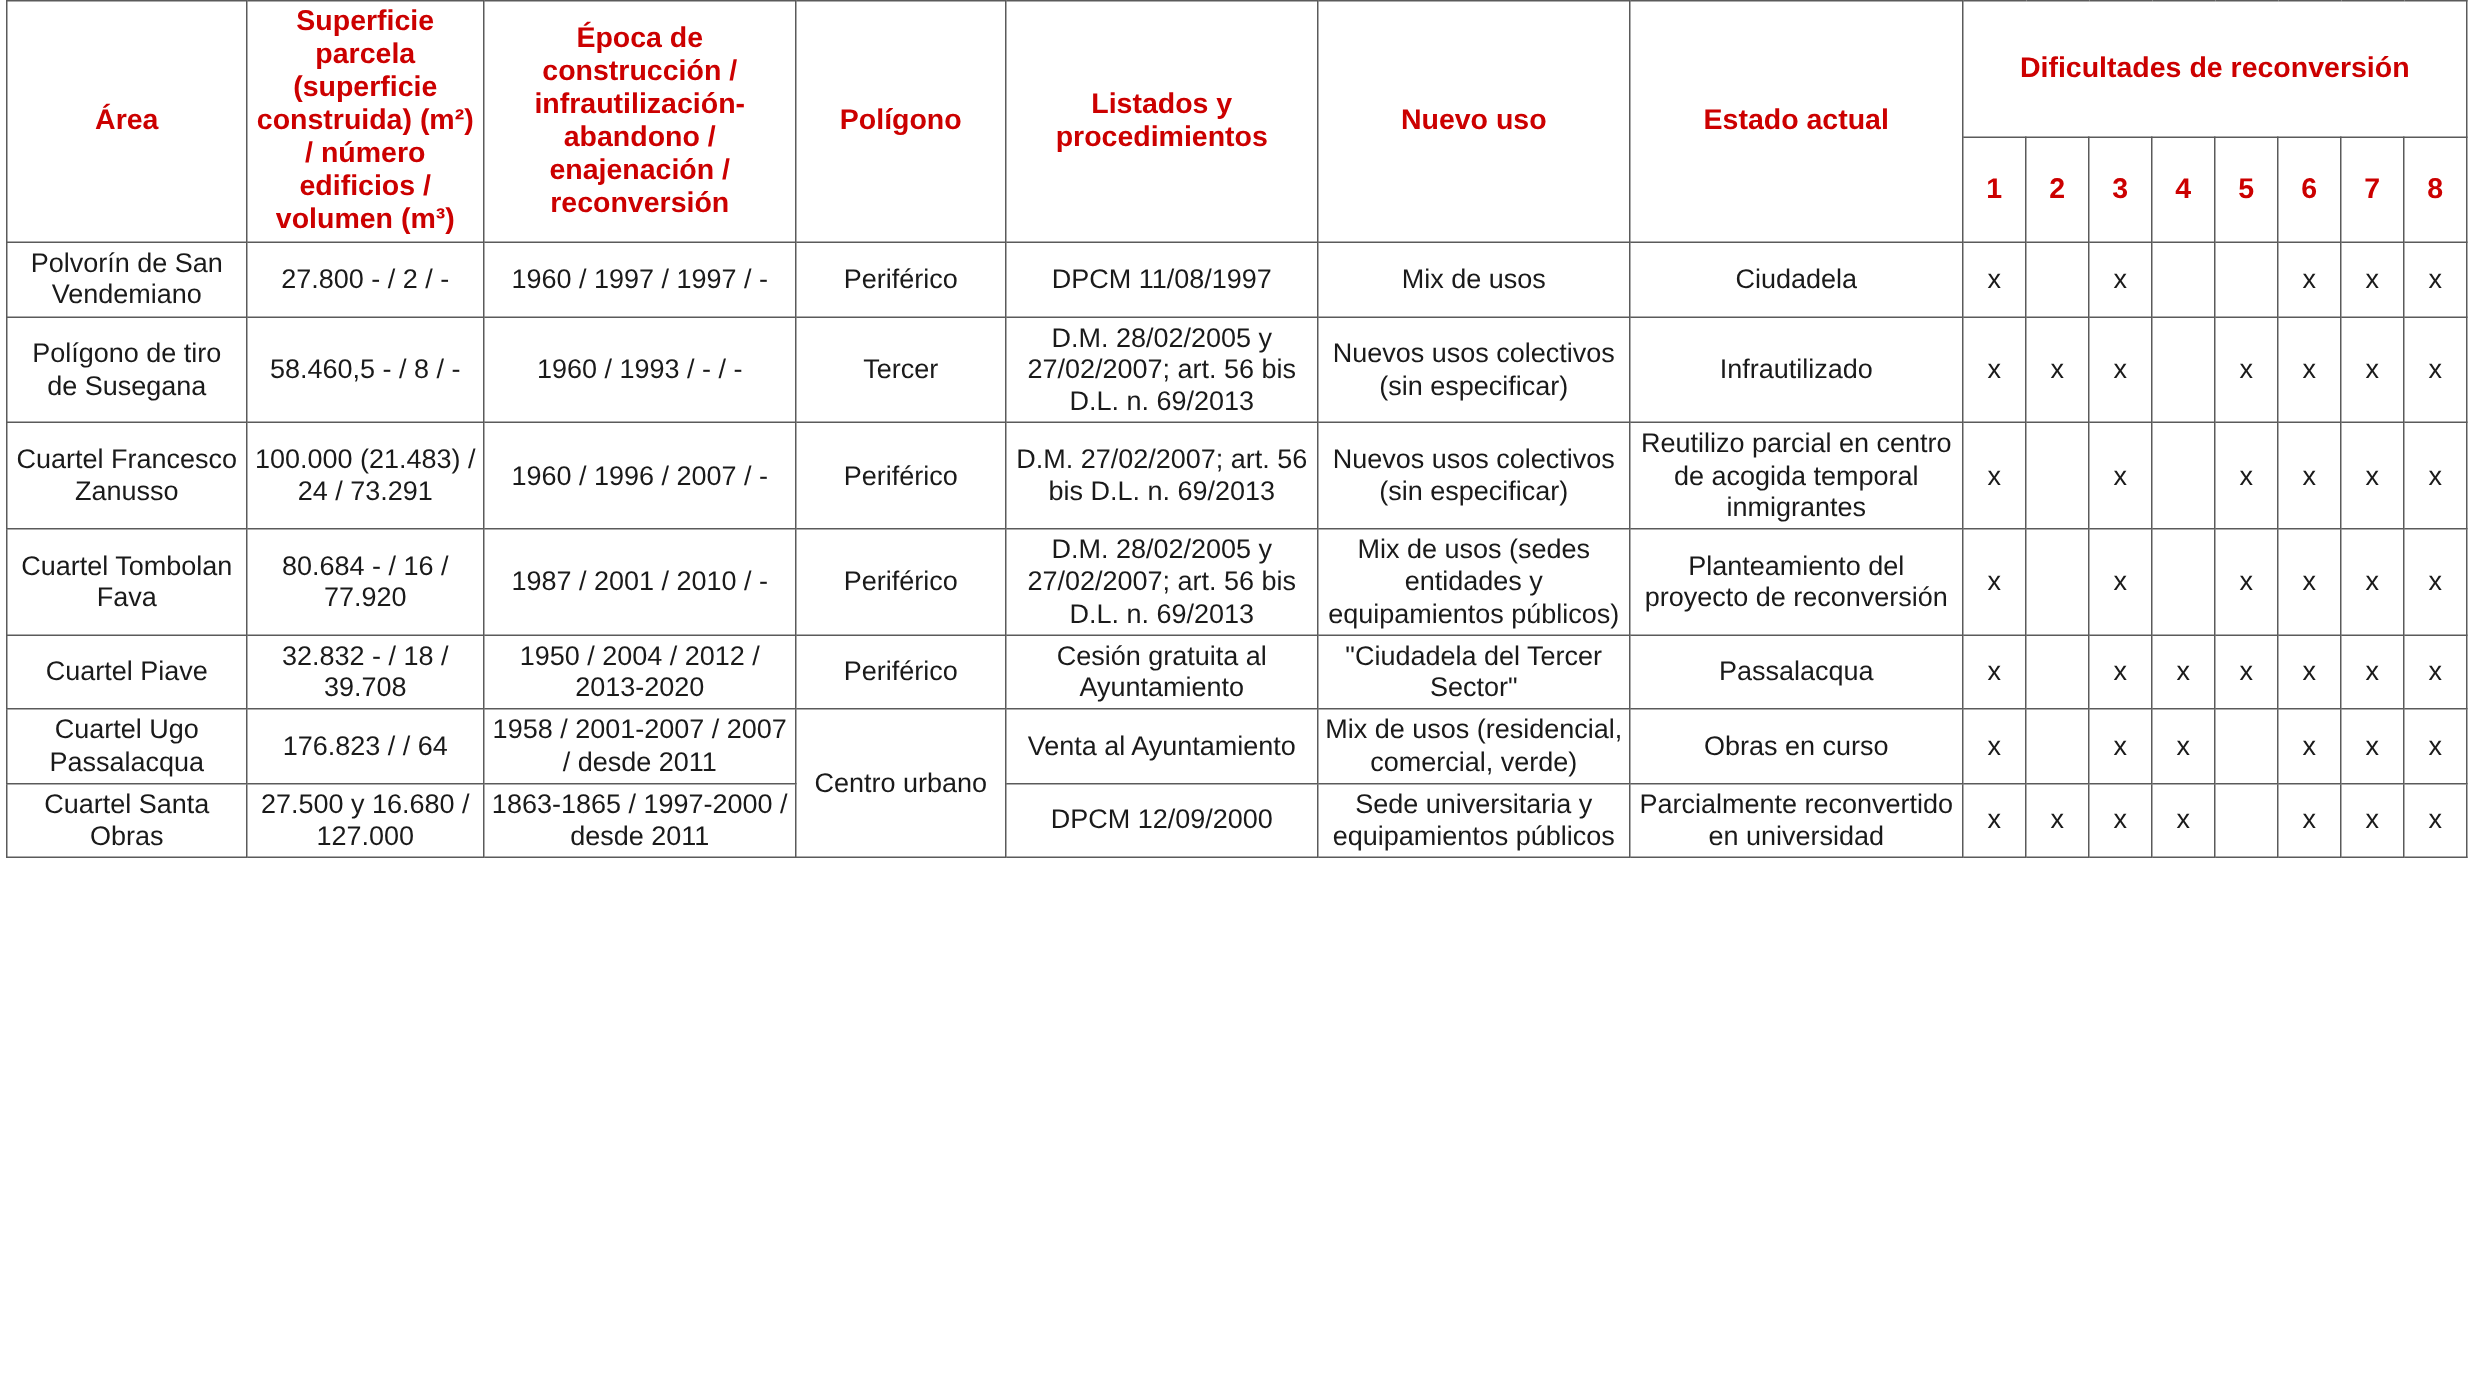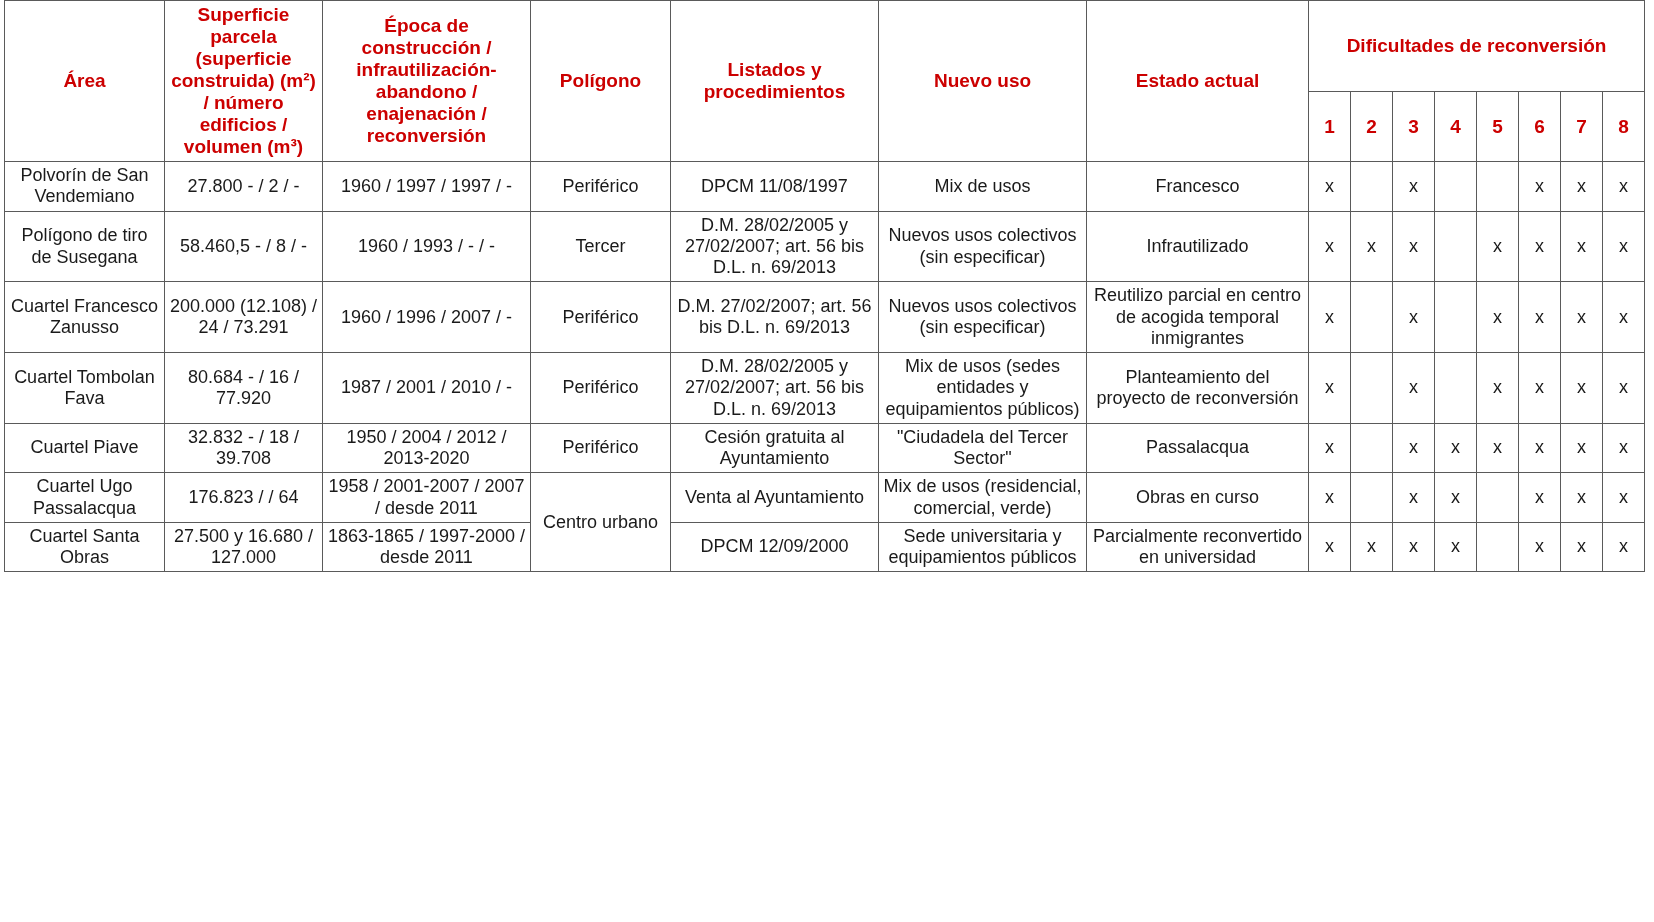--- a/index.html
+++ b/index.html
@@ -112,21 +112,21 @@
       </tr>
     </thead>
     <tbody id="table-body">
         <tr>
           <td>Polvorín de San Vendemiano</td>
           <td>27.800 - / 2 / -</td>
           <td>1960 / 1997 / 1997 / -</td>
           <td>Periférico</td>
           <td>DPCM 11/08/1997</td>
           <td>Mix de usos</td>
-          <td>Francesco</td>
+          <td>Ciudadela</td>
           <td class="mark">x</td>
           <td class="mark"></td>
           <td class="mark">x</td>
           <td class="mark"></td>
           <td class="mark"></td>
           <td class="mark">x</td>
           <td class="mark">x</td>
           <td class="mark">x</td>
         </tr>
         <tr>
@@ -141,21 +141,21 @@
           <td class="mark">x</td>
           <td class="mark">x</td>
           <td class="mark"></td>
           <td class="mark">x</td>
           <td class="mark">x</td>
           <td class="mark">x</td>
           <td class="mark">x</td>
         </tr>
         <tr>
           <td>Cuartel Francesco Zanusso</td>
-          <td>200.000 (12.108) / 24 / 73.291</td>
+          <td>100.000 (21.483) / 24 / 73.291</td>
           <td>1960 / 1996 / 2007 / -</td>
           <td>Periférico</td>
           <td>D.M. 27/02/2007; art. 56 bis D.L. n. 69/2013</td>
           <td>Nuevos usos colectivos (sin especificar)</td>
           <td>Reutilizo parcial en centro de acogida temporal inmigrantes</td>
           <td class="mark">x</td>
           <td class="mark"></td>
           <td class="mark">x</td>
           <td class="mark"></td>
           <td class="mark">x</td>

